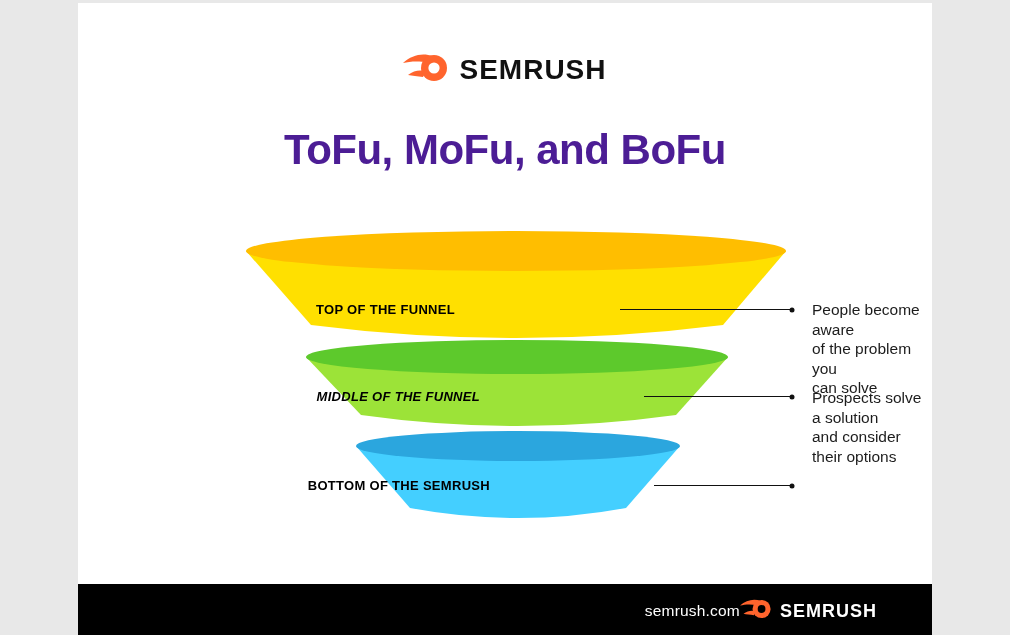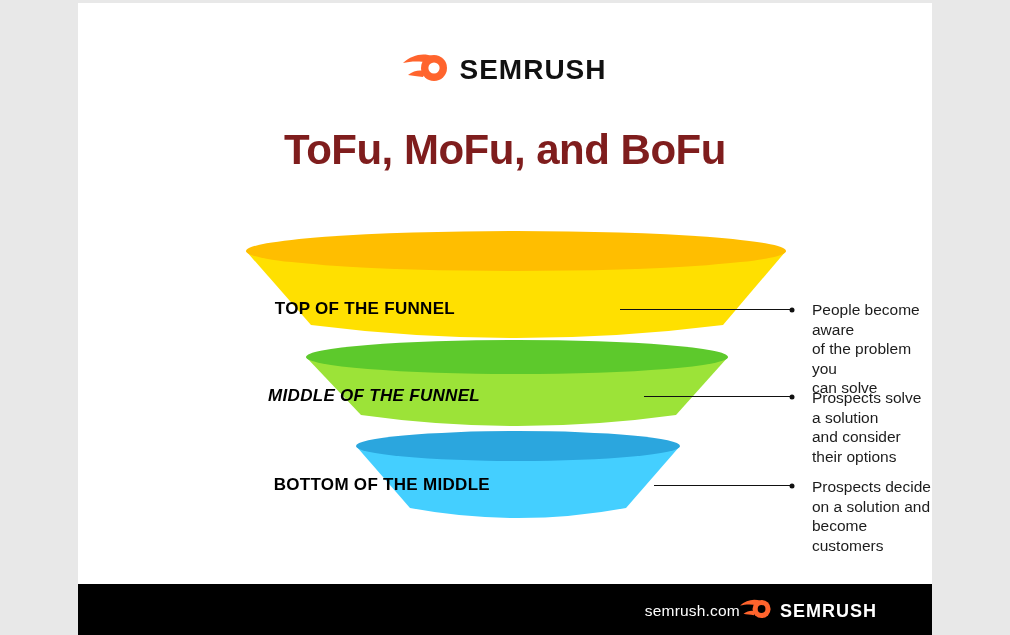--- a/index.html
+++ b/index.html
@@ -37,37 +37,37 @@
   .title {
     position: absolute;
     top: 122px;
     left: 0;
     width: 100%;
     text-align: center;
     font-size: 42px;
     line-height: 50px;
     font-weight: 800;
     letter-spacing: -0.5px;
-    color: #7f1d1d;
+    color: #4c1d95;
   }
 
   
   .funnel-svg {
     position: absolute;
     left: 140px;
     top: 220px;
     width: 600px;
     height: 310px;
   }
 
   
   .seg-label {
     position: absolute;
     transform: translateY(-50%);
-    font-size: 17px;
+    font-size: 13px;
     font-weight: 700;
     letter-spacing: 0.3px;
     color: #000000;
     white-space: nowrap;
   }
   .connector {
     position: absolute;
     height: 0;
     border-top: 1.5px solid #111111;
   }
@@ -161,26 +161,23 @@
   <div class="seg-desc" style="top:297px;">People become aware
 of the problem you
 can solve</div>
 
   <div class="seg-label" style="right:452px; top:393px;font-style:italic;">MIDDLE OF THE FUNNEL</div>
   <div class="connector" style="left:566px; top:393px; width:146px;"></div>
   <div class="connector-dot" style="left:714px; top:393.5px;"></div>
   <div class="seg-desc" style="top:385px;">Prospects solve a solution
 and consider their options</div>
 
-  <div class="seg-label" style="right:442px; top:482px;">BOTTOM OF THE MIDDLE</div>
+  <div class="seg-label" style="right:442px; top:482px;">BOTTOM OF THE SEMRUSH</div>
   <div class="connector" style="left:576px; top:482px; width:136px;"></div>
   <div class="connector-dot" style="left:714px; top:482.5px;"></div>
-  <div class="seg-desc" style="top:474px;">Prospects decide
-on a solution and become
-customers</div>
 
   <div class="footer">
     <span class="site">semrush.com</span>
     <span class="footer-brand">
       <span class="brand-icon">
         <svg width="32" height="24" viewBox="0 0 46 34">
           <path d="M0 12 C 9 4, 20 1.5, 30 5.5 L 25 12 C 16 9.5, 7 10.5, 0 12 Z" fill="#FF642D"></path>
           <path d="M5 24 C 11 19.5, 17 18.5, 23 20.5 L 20 26 C 14.5 25, 9 25, 5 24 Z" fill="#FF642D"></path>
           <circle cx="31" cy="17" r="13" fill="#FF642D"></circle>
           <circle cx="31" cy="17" r="5.6" fill="#000000"></circle>

